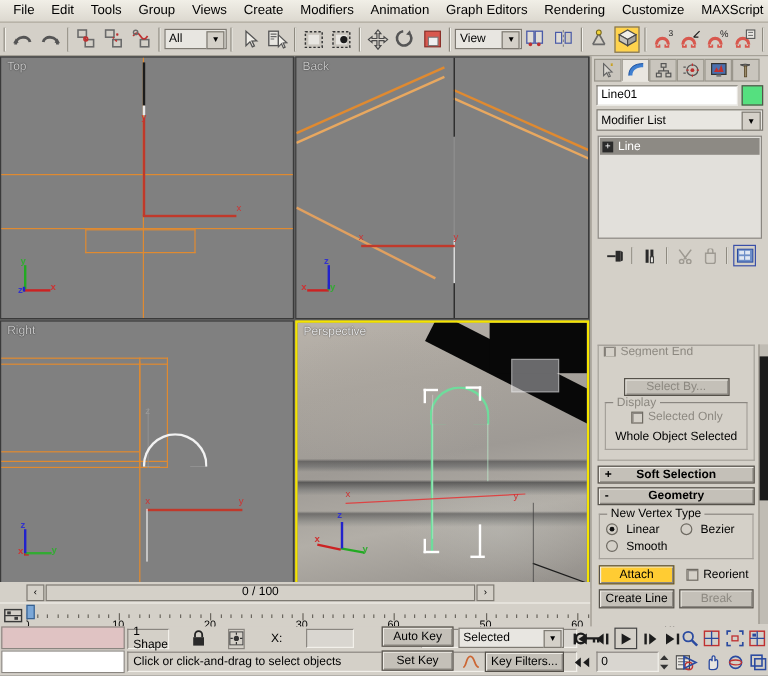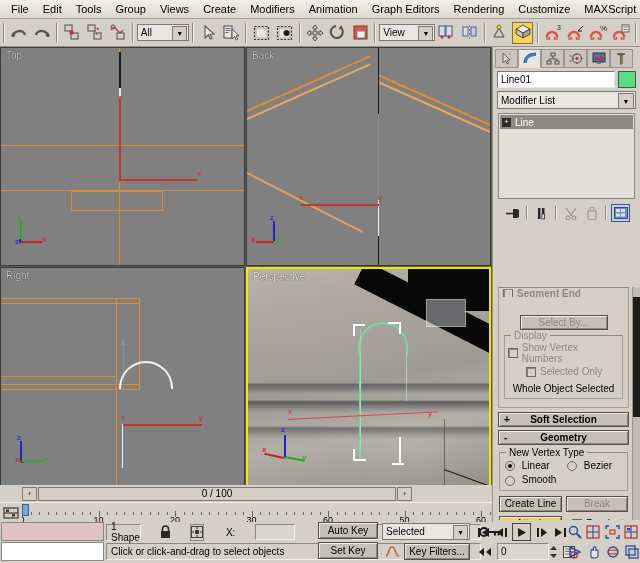--- a/index.html
+++ b/index.html
@@ -893,32 +893,28 @@
             <rect x="7" y="2" width="4" height="3" fill="#dfe6f2"></rect>
             <rect x="2" y="6.5" width="4" height="3" fill="#dfe6f2"></rect>
             <rect x="7" y="6.5" width="4" height="3" fill="#dfe6f2"></rect>
           </svg>
       </div>
     </div>
 
     <div class="rollarea">
 
       <div class="grp" style="padding-top:1px;">
-        <div class="rowline" style="margin-bottom:18px;overflow:hidden;height:8px;font-weight:bold;">
+        <div class="rowline" style="margin-bottom:18px;overflow:hidden;height:8px;">
           <span class="chk"></span>
           <span class="dim" style="font-size:10px;">Segment End</span>
         </div>
         <div class="btn" style="width:88px;height:15px;margin:2px auto 5px auto;color:#8c8880;">Select By...</div>
 
         <div class="grp" style="margin:4px 1px 3px 1px;padding:6px 3px 4px 3px;">
           <div class="grp-title dim">Display</div>
-          <div class="rowline" style="margin-bottom:2px;">
-            <span class="chk"></span>
-            <span class="dim" style="font-size:10px;">Show Vertex Numbers</span>
-          </div>
           <div class="rowline" style="margin-bottom:2px;margin-left:18px;">
             <span class="chk"></span>
             <span class="dim" style="font-size:10px;">Selected Only</span>
           </div>
           <div style="text-align:center;font-size:10px;margin-top:6px;">Whole Object Selected</div>
         </div>
       </div>
 
       <div class="rollhdr">
         <span class="sign">+</span>
@@ -943,33 +939,33 @@
           </span>
         </div>
         <div class="rowline" style="margin-bottom:0;">
           <span style="width:62px;display:inline-block;font-size:10px;">
             <span class="rad"></span>
             <span>Smooth</span>
           </span>
         </div>
       </div>
 
-      <div style="display:flex;margin:0 4px 4px 4px;gap:4px;">
-        <div class="btn" style="width:63px;height:16px;">Create Line</div>
-        <div class="btn disabled" style="width:62px;height:16px;">Break</div>
-      </div>
-
       <div style="display:flex;margin:0 4px 4px 4px;gap:4px;align-items:center;">
         <div class="btn attack" style="width:63px;height:16px;">Attach</div>
         <span style="font-size:10px;display:flex;align-items:center;margin-left:6px;">
           <span class="chk"></span>
           <span>Reorient</span>
         </span>
       </div>
 
+      <div style="display:flex;margin:0 4px 4px 4px;gap:4px;">
+        <div class="btn" style="width:63px;height:16px;">Create Line</div>
+        <div class="btn disabled" style="width:62px;height:16px;">Break</div>
+      </div>
+
     </div>
 
     <div class="cp-scroll">
       <div class="cp-thumb"></div>
     </div>
   </div>
 
 </div>
 
 </body></html>

